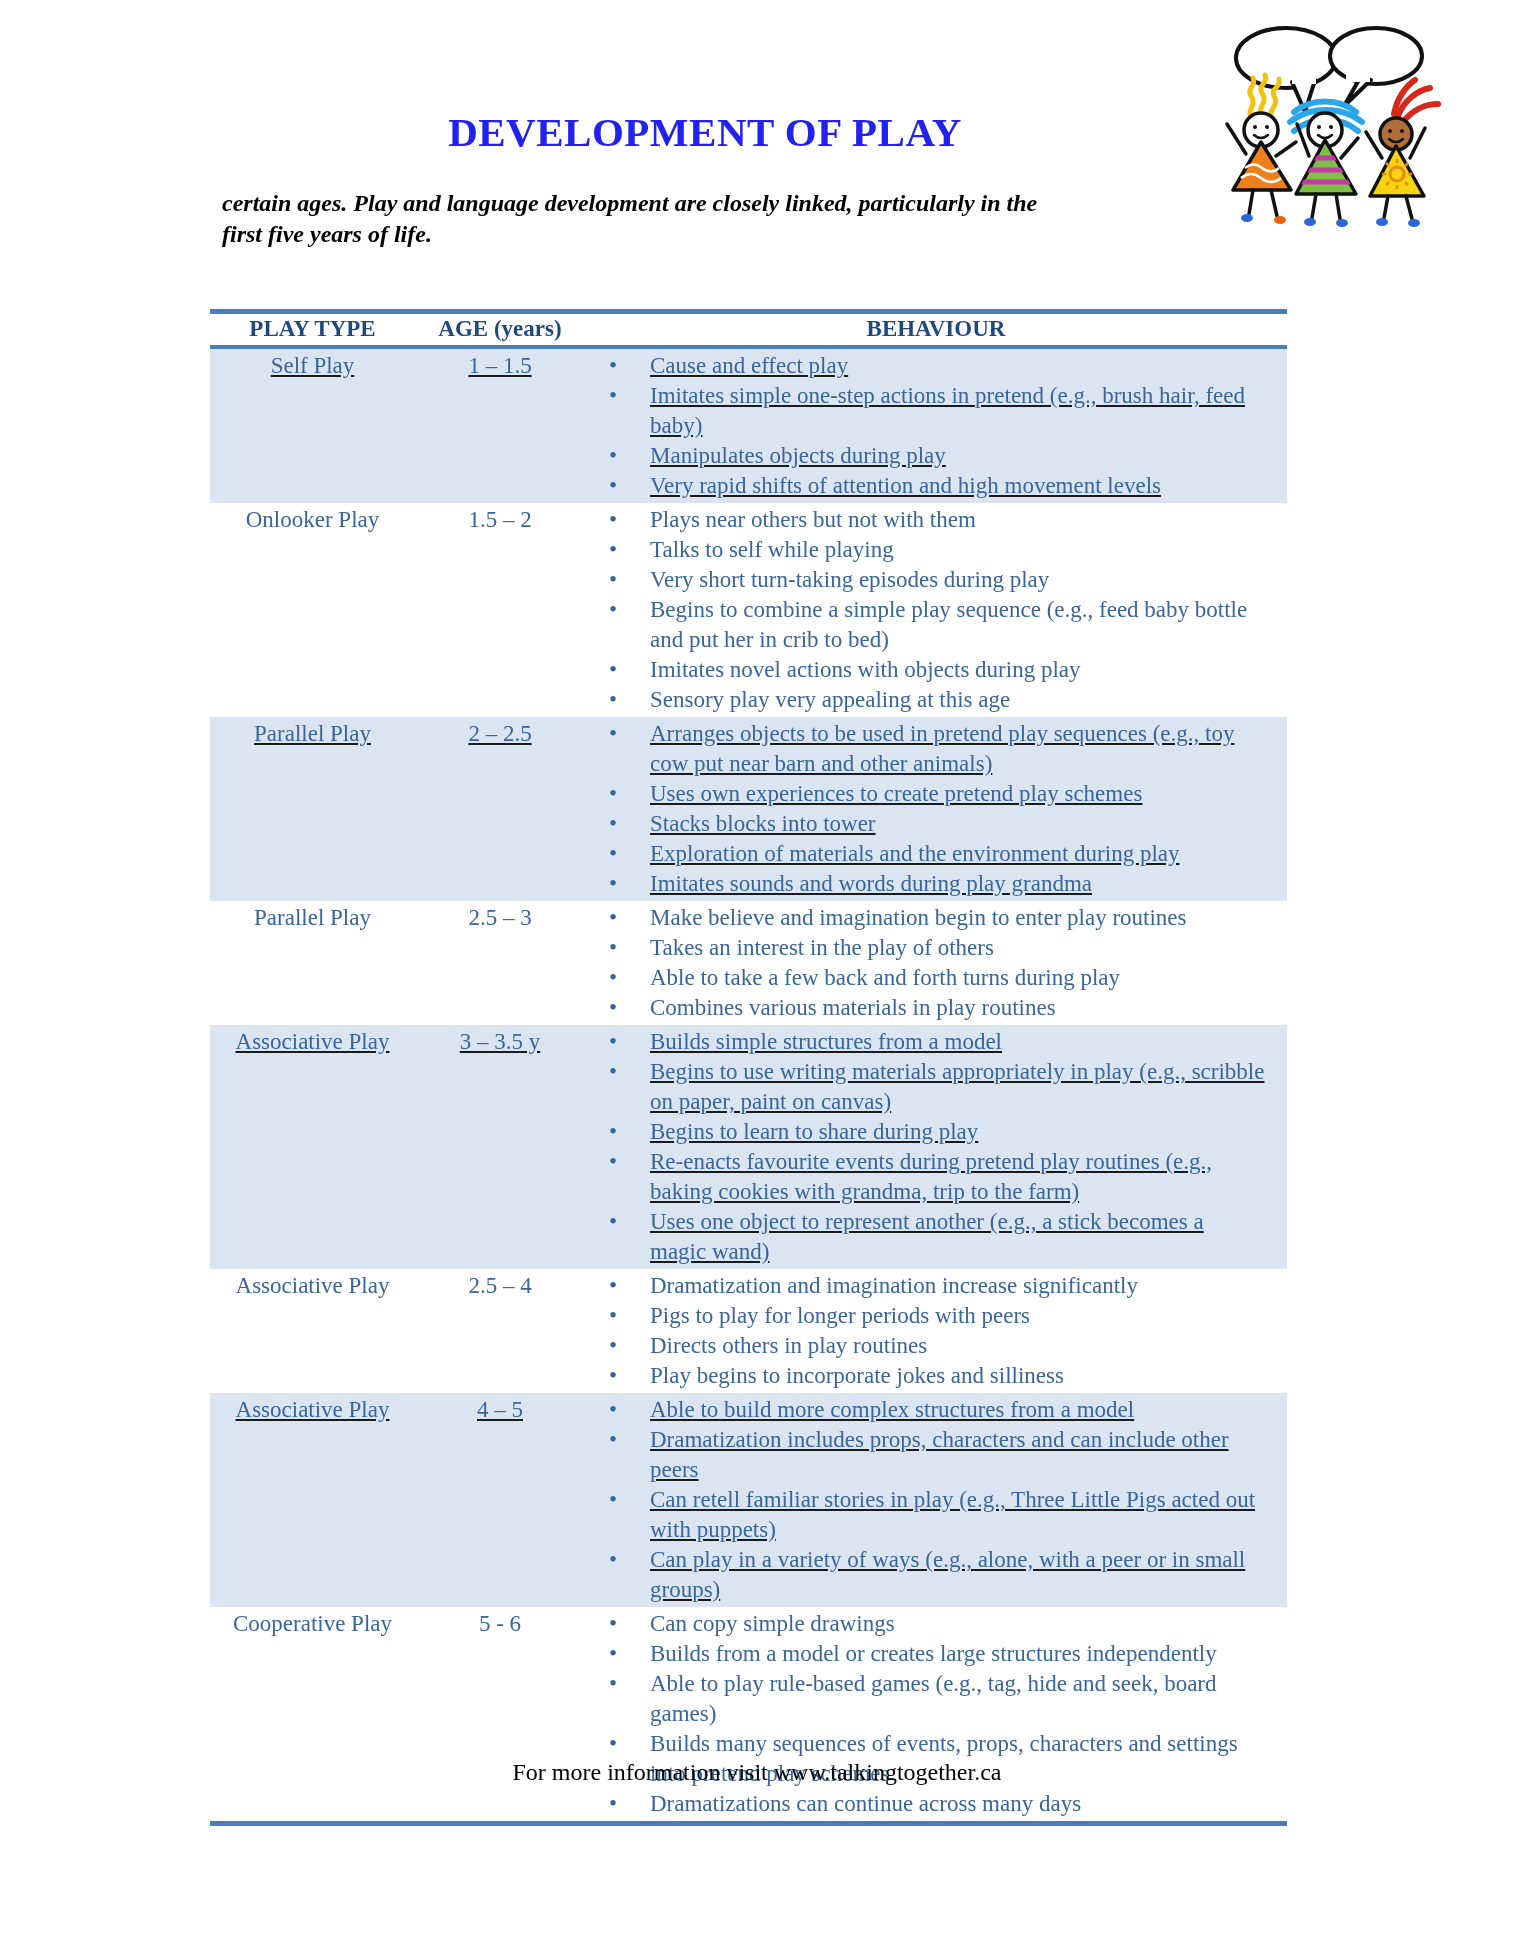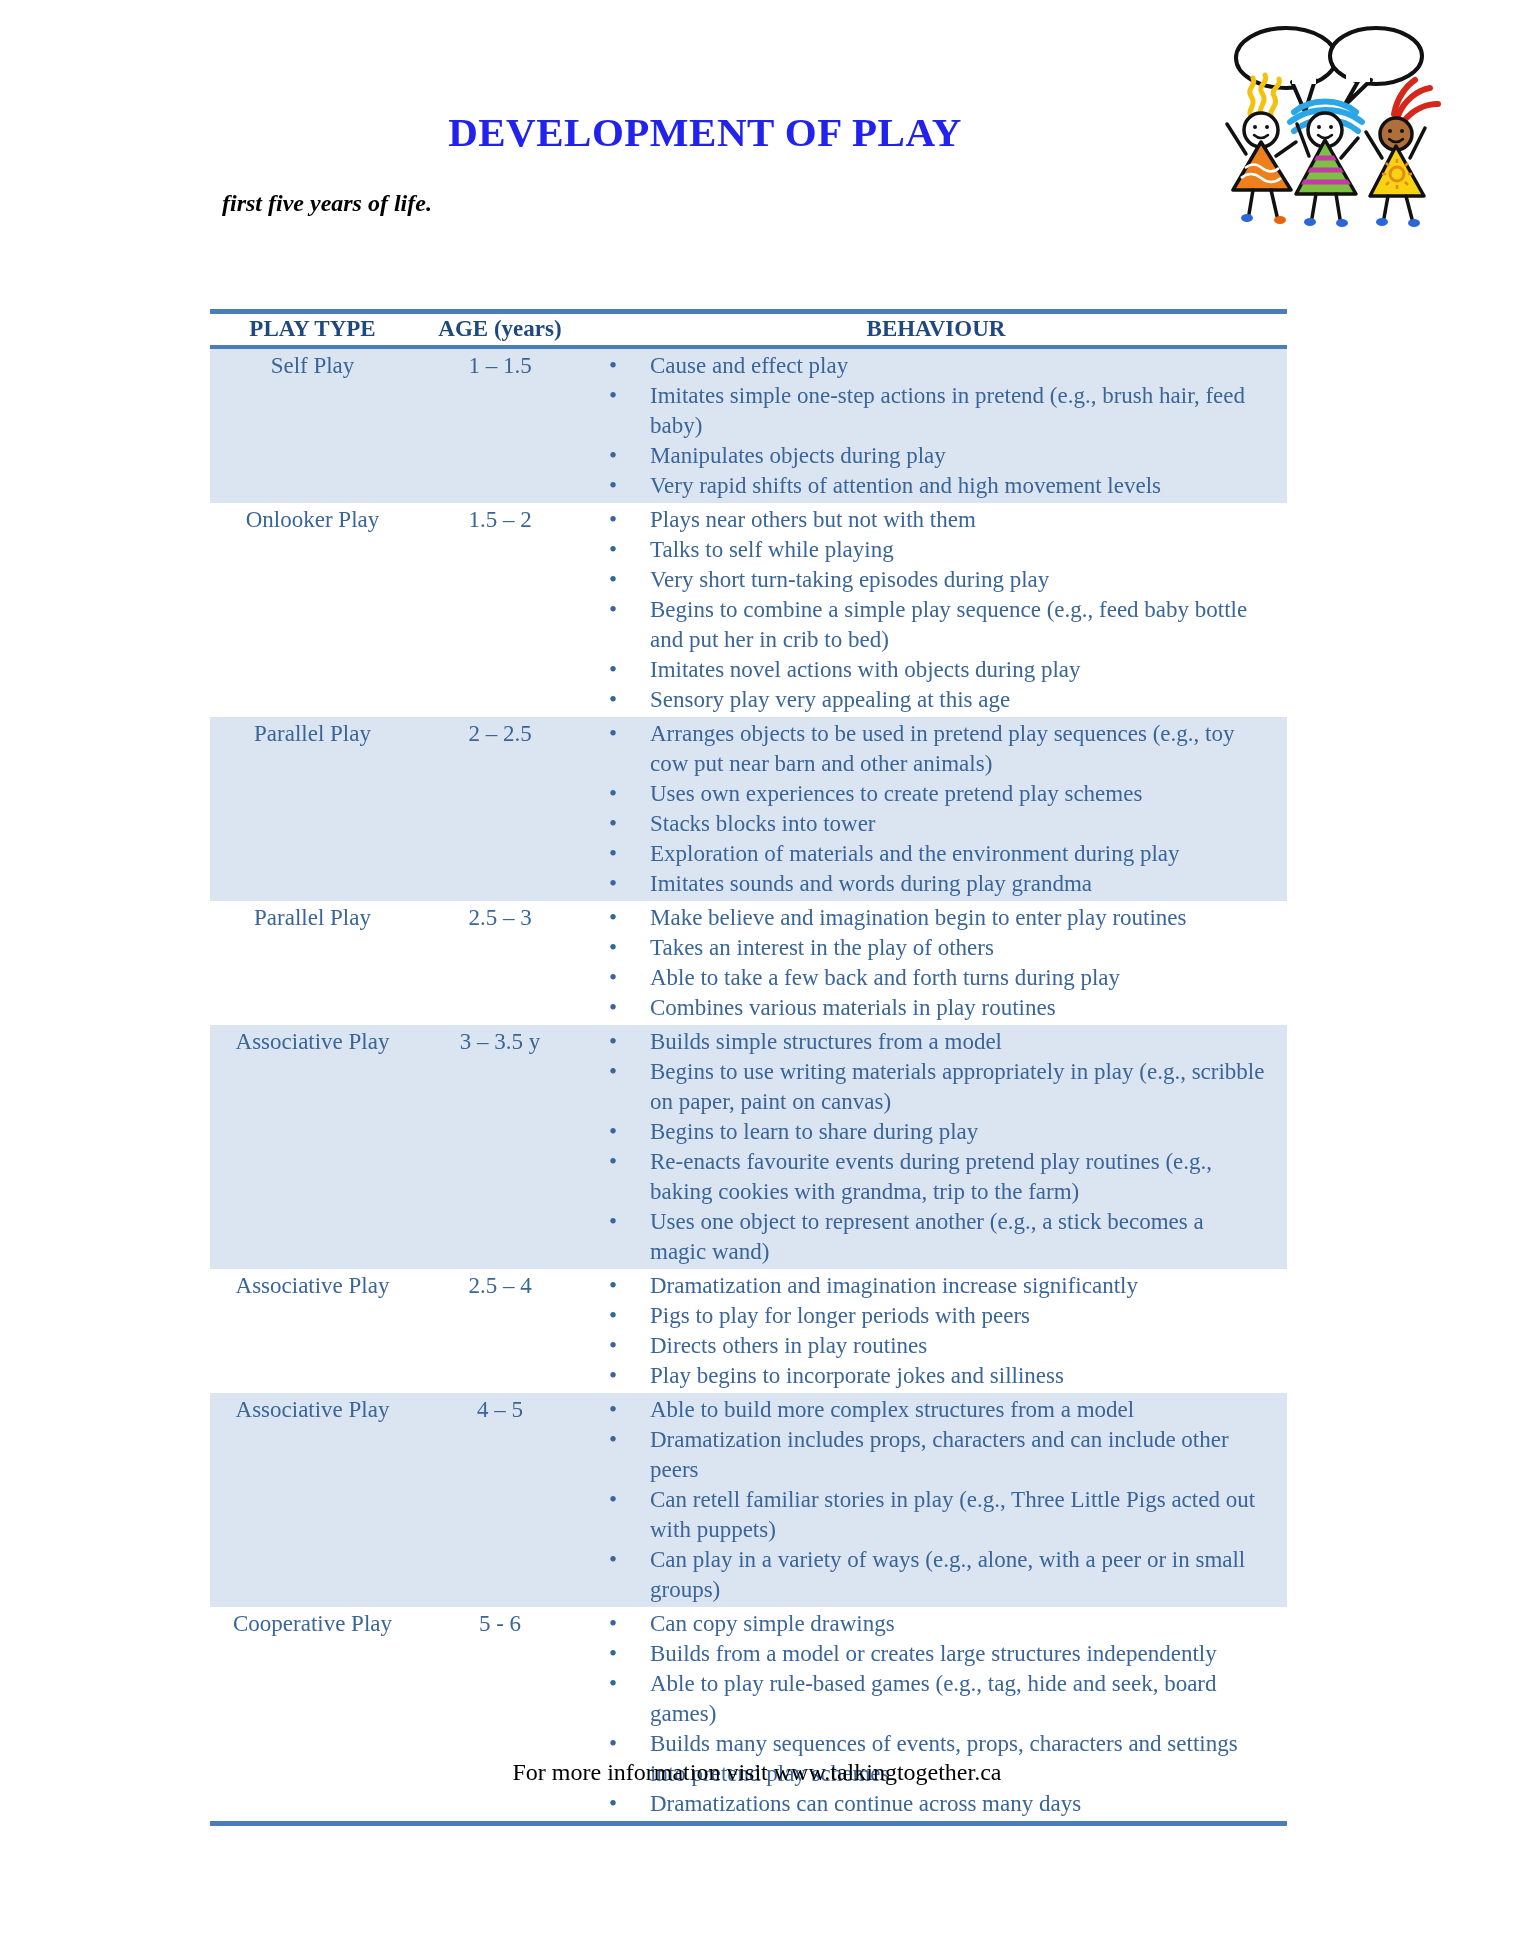--- a/index.html
+++ b/index.html
@@ -35,21 +35,21 @@
   }
   table.play-table col.c1{width:205px;}
   table.play-table col.c2{width:170px;}
   table.play-table col.c3{width:702px;}
   thead th{
     font-size:23px;font-weight:bold;color:var(--head-text);
     text-align:center;padding:1px 0 2px 0;
     border-bottom:4px solid var(--border-blue);
     line-height:28px;
   }
-  tbody tr.shaded{background:var(--shade);}
+  tbody tr.shaded{background:var(--shade);text-decoration:underline;}
   tbody td{
     vertical-align:top;color:var(--body-text);
     font-size:23px;line-height:30px;padding:0;
   }
   td.col-type,td.col-age{text-align:center;padding-top:2px;}
   td.col-beh ul{margin:0;padding:2px 0 2px 0;list-style:none;}
   td.col-beh li{position:relative;padding-left:65px;padding-right:22px;}
   td.col-beh li::before{
     content:"\2022";position:absolute;left:24px;top:0;
     color:var(--body-text);font-size:23px;
@@ -129,20 +129,21 @@
     <circle cx="189" cy="158" r="7" fill="none" stroke="#e88a16" stroke-width="3"></circle>
     <path d="M189,147 v-4 M189,169 v4 M178,158 h-4 M200,158 h4 M181,150 l-3,-3 M197,150 l3,-3 M181,166 l-3,3 M197,166 l3,3" stroke="#e88a16" stroke-width="2.5"></path>
     <path d="M180,180 L176,202" stroke="#111" stroke-width="3.5" stroke-linecap="round"></path>
     <path d="M198,180 L204,203" stroke="#111" stroke-width="3.5" stroke-linecap="round"></path>
     <ellipse cx="174" cy="206" rx="6" ry="4" fill="#2a67d9"></ellipse>
     <ellipse cx="206" cy="207" rx="6" ry="4" fill="#2a67d9"></ellipse>
   </svg>
 </div>
 
 <div class="intro">
+  <div>certain ages. Play and language development are closely linked, particularly in the</div>
   <div>first five years of life.</div>
 </div>
 
 <div class="table-wrap">
   <table class="play-table">
     <colgroup>
         <col class="c1">
         <col class="c2">
         <col class="c3">
       </colgroup>

